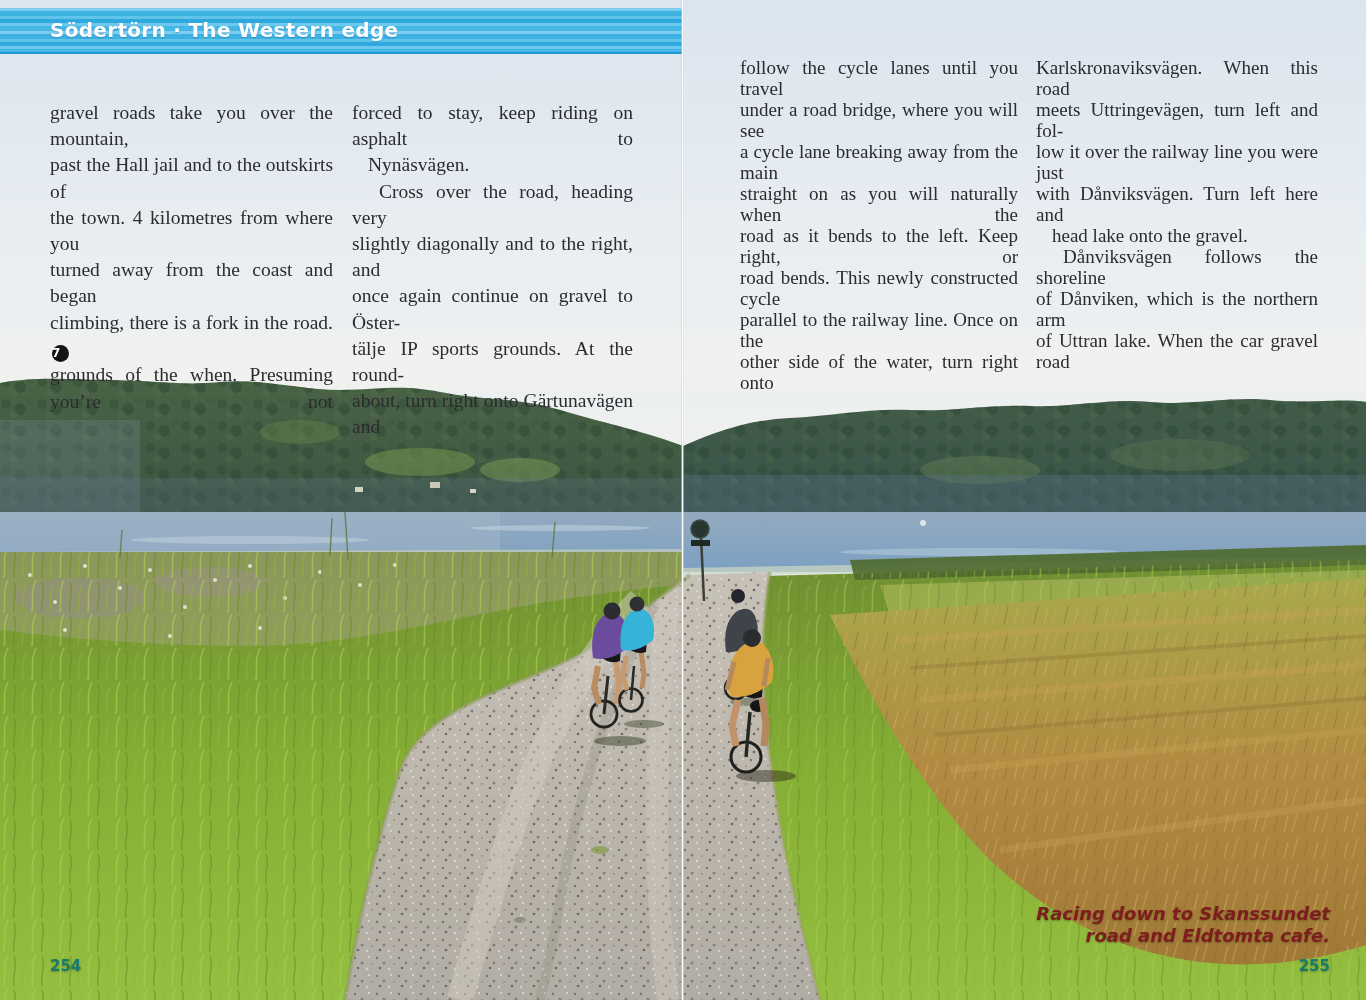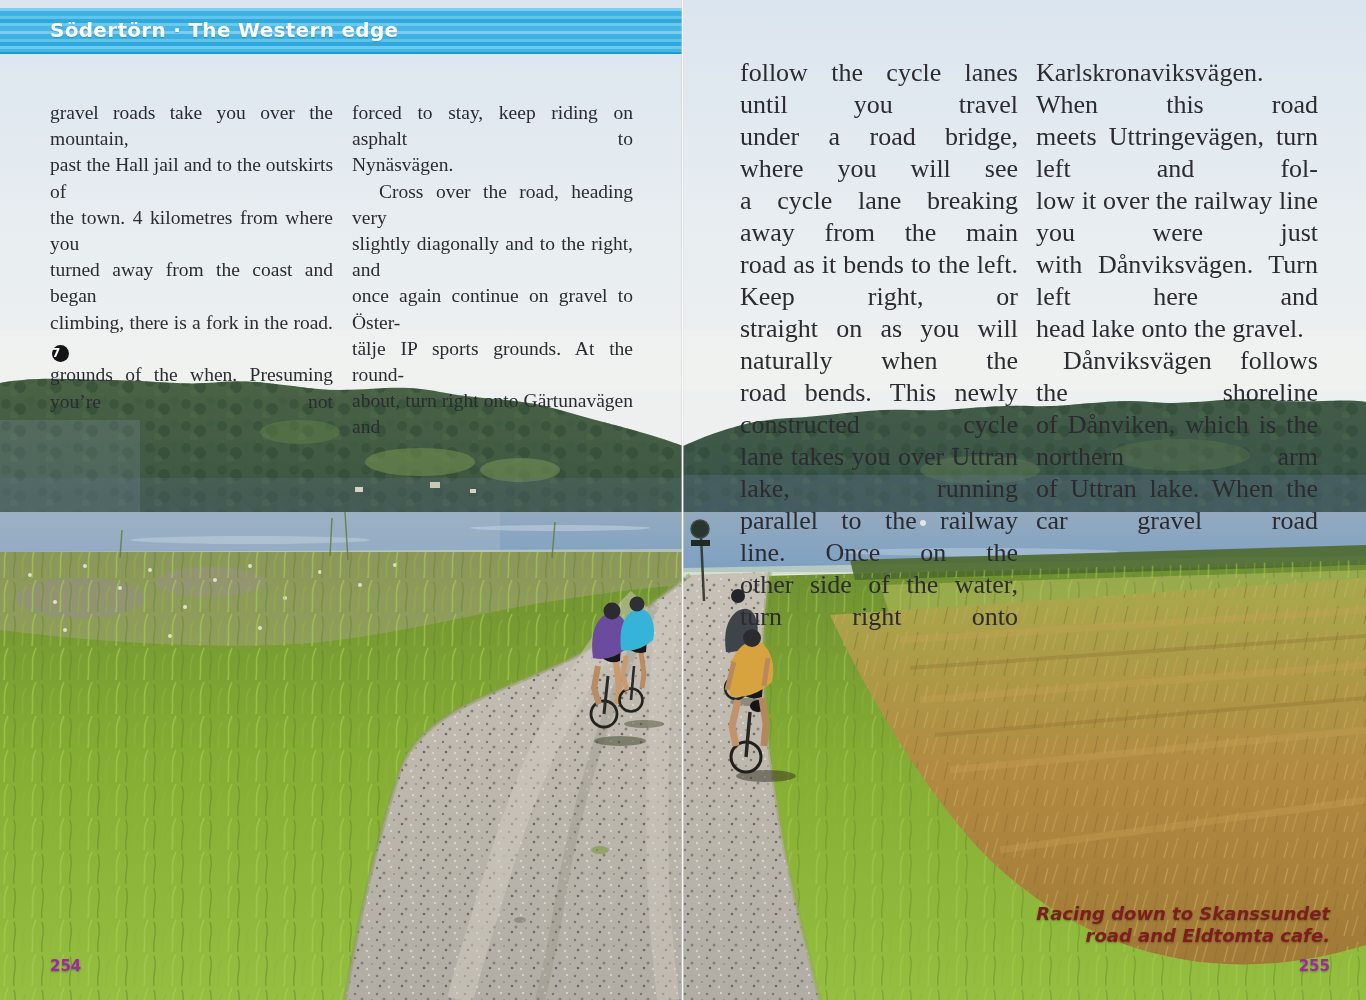--- a/index.html
+++ b/index.html
@@ -17,35 +17,35 @@
       #2fa9dd 11px,#2fa9dd 15px,
       #6cc8ec 15px,#6cc8ec 18px,
       #45b7e6 18px,#45b7e6 23px);
     border-bottom:2px solid #1d9ad2;}
   .banner-title{color:#ffffff;font:bold 20px "DejaVu Sans",sans-serif;letter-spacing:.3px;
     text-shadow:0 1px 1px rgba(0,90,140,.35);}
 
   
   .col{position:absolute;color:#2b2b30;}
   .col-l{font-size:19.5px;line-height:26.2px;}
-  .col-r{font-size:26px;line-height:32px;}
+  .col-r{font-size:19px;line-height:21px;}
   #l1{left:50px;top:100px;width:283px;}
   #l2{left:352px;top:100px;width:281px;}
   #r1{left:740px;top:57px;width:278px;}
   #r2{left:1036px;top:57px;width:282px;}
   .line{text-align:justify;text-align-last:justify;}
-  .line.ragged{text-align-last:left;}
+  .line.ragged{text-align-last:left;margin-left:16px;}
   .line.indent{text-indent:27px;}
   .badge{display:inline-block;width:17px;height:17px;border-radius:50%;background:#141416;color:#fff;
     font:bold 12px/17px "DejaVu Sans",sans-serif;text-align:center;vertical-align:-2.5px;margin-left:2px;}
 
   
   .caption{position:absolute;right:36px;top:903px;text-align:right;color:#7f1d1d;
     font:italic 700 18px/22px "DejaVu Sans",sans-serif;text-shadow:0 1px 2px rgba(60,70,30,.5);}
-  .pagenum{position:absolute;color:#a21caf;font:bold 15px "DejaVu Sans",sans-serif;opacity:.92;
+  .pagenum{position:absolute;color:#0f766e;font:bold 15px "DejaVu Sans",sans-serif;opacity:.92;
     text-shadow:0 1px 2px rgba(40,60,20,.45);}
   .pagenum.left{left:50px;top:957px;}
   .pagenum.right{right:36px;top:957px;}
 
   
   .spine{position:absolute;left:681px;top:0;width:3px;height:1000px;
     background:linear-gradient(90deg,rgba(0,0,0,.14),#f8f8f6 40%,#ffffff 60%,rgba(0,0,0,.10));}
 </style>
 </head>
 <body>
@@ -275,24 +275,23 @@
       <div class="line"><span>once again continue on gravel to Öster-</span></div>
       <div class="line"><span>tälje IP sports grounds. At the round-</span></div>
       <div class="line"><span>about, turn right onto Gärtunavägen and</span></div>
     </div>
   <div class="pagenum left">254</div>
 
   <div class="col col-r" id="r1">
       <div class="line"><span>follow the cycle lanes until you travel</span></div>
       <div class="line"><span>under a road bridge, where you will see</span></div>
       <div class="line"><span>a cycle lane breaking away from the main</span></div>
+      <div class="line"><span>straight on as you will naturally when the</span></div>
       <div class="line"><span>road as it bends to the left. Keep right, or</span></div>
-      <div class="line"><span>straight on as you will naturally when the</span></div>
       <div class="line"><span>road bends. This newly constructed cycle</span></div>
-      <div class="line"><span>lane takes you over Uttran lake, running</span></div>
       <div class="line"><span>parallel to the railway line. Once on the</span></div>
       <div class="line"><span>other side of the water, turn right onto</span></div>
     </div>
   <div class="col col-r" id="r2">
       <div class="line"><span>Karlskronaviksvägen. When this road</span></div>
       <div class="line"><span>meets Uttringevägen, turn left and fol-</span></div>
       <div class="line"><span>low it over the railway line you were just</span></div>
       <div class="line"><span>with Dånviksvägen. Turn left here and</span></div>
       <div class="line ragged"><span>head lake onto the gravel.</span></div>
       <div class="line indent"><span>Dånviksvägen follows the shoreline</span></div>

